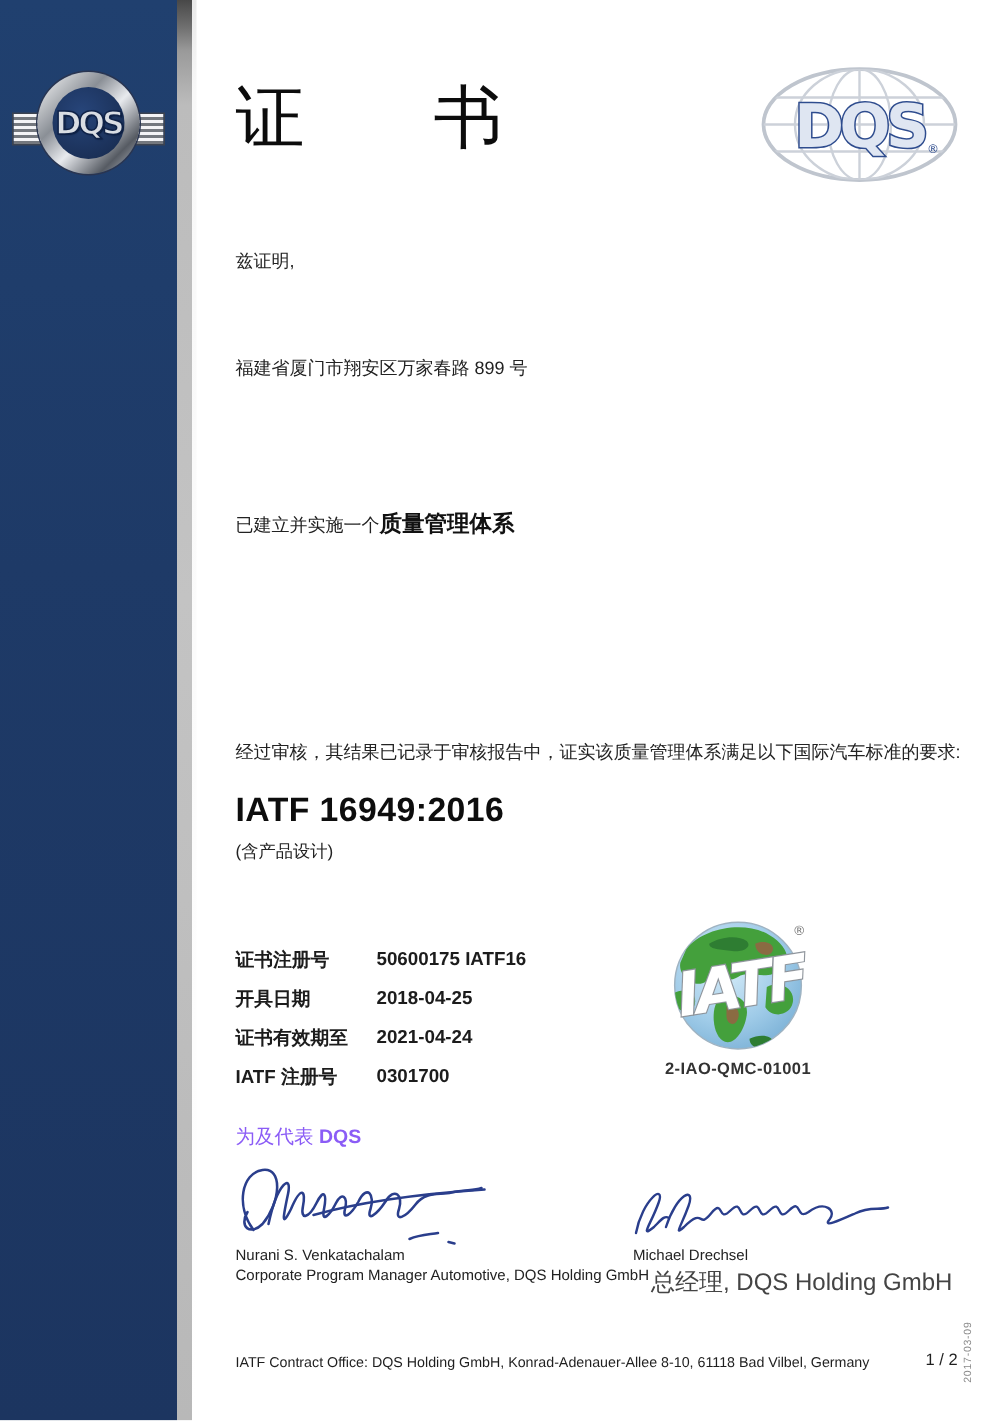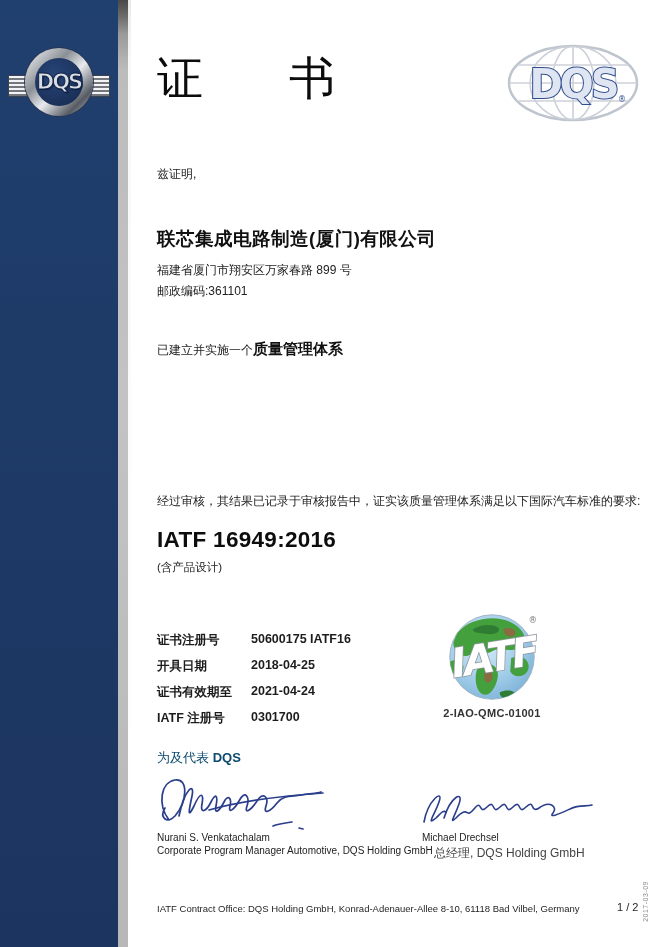--- a/index.html
+++ b/index.html
@@ -70,28 +70,28 @@
   .standard { position:absolute; left:157px; top:527px; font-size:22.5px; font-weight:700; letter-spacing:0.3px; color:#0d0d0d; }
   .standard-note { position:absolute; left:157px; top:560px; font-size:11.5px; color:#222; }
   
   .details { position:absolute; left:157px; top:632px; display:grid; grid-template-columns:94px auto; row-gap:9px; font-size:12.5px; color:#1c1c1c; }
   .details .lbl { font-weight:600; }
   .details .val { font-weight:600; }
   
   .iatf-globe { position:absolute; left:444px; top:610px; }
   .iatf-code { position:absolute; left:428px; top:707px; width:128px; text-align:center; font-size:11px; font-weight:600; letter-spacing:0.3px; color:#333; }
   
-  .behalf { position:absolute; left:157px; top:749px; font-size:13px; color:#0c4a6e; }
+  .behalf { position:absolute; left:157px; top:749px; font-size:13px; color:#8b5cf6; }
   .behalf b { font-weight:700; }
   .sig-svg-left { position:absolute; left:153px; top:770px; }
   .sig-svg-right { position:absolute; left:418px; top:782px; }
   .sig-name-left { position:absolute; left:157px; top:832px; font-size:10px; color:#222; }
   .sig-role-left { position:absolute; left:157px; top:845px; font-size:10px; color:#222; }
   .sig-name-right { position:absolute; left:422px; top:832px; font-size:10px; color:#222; }
-  .sig-role-right { position:absolute; left:422px; top:845px; font-size:12px; color:#444;padding-left:12px; }
+  .sig-role-right { position:absolute; left:422px; top:845px; font-size:16px; color:#444;padding-left:12px; }
   
   .footer-line { position:absolute; left:157px; top:903px; font-size:9.5px; color:#1f1f1f; }
   .page-num { position:absolute; left:617px; top:901px; font-size:11px; color:#1f1f1f; }
   .vdate {
     position:absolute; right:3px; bottom:25px;
     writing-mode:vertical-rl; transform:rotate(180deg);
     font-size:7px; letter-spacing:0.5px; color:#8a8a8a;
   }
 </style>
 </head>
@@ -133,23 +133,21 @@
       <line x1="4" y1="41" x2="132" y2="41"></line>
       <line x1="4" y1="59" x2="132" y2="59"></line>
     </g>
     <text x="68" y="56" text-anchor="middle" font-family="DejaVu Sans, sans-serif" font-size="40" font-weight="bold" letter-spacing="-3" fill="#dfe6f2" stroke="#2e4c8e" stroke-width="2" style="paint-order:stroke;">DQS</text>
     <text x="113" y="60" font-family="DejaVu Sans, sans-serif" font-size="8" fill="#2e4c8e">®</text>
   </svg>
 
   <div class="certify">兹证明,</div>
 
   <div class="company-block">
-    <div class="company-name">联芯集成电路制造(厦门)有限公司</div>
     <div class="company-address">福建省厦门市翔安区万家春路 899 号</div>
-    <div class="company-postal">邮政编码:361101</div>
   </div>
 
   <div class="implemented">
     <span>已建立并实施一个</span><b>质量管理体系</b>
   </div>
 
   <div class="scope-block">
   </div>
 
   <div class="audit">经过审核，其结果已记录于审核报告中，证实该质量管理体系满足以下国际汽车标准的要求:</div>

